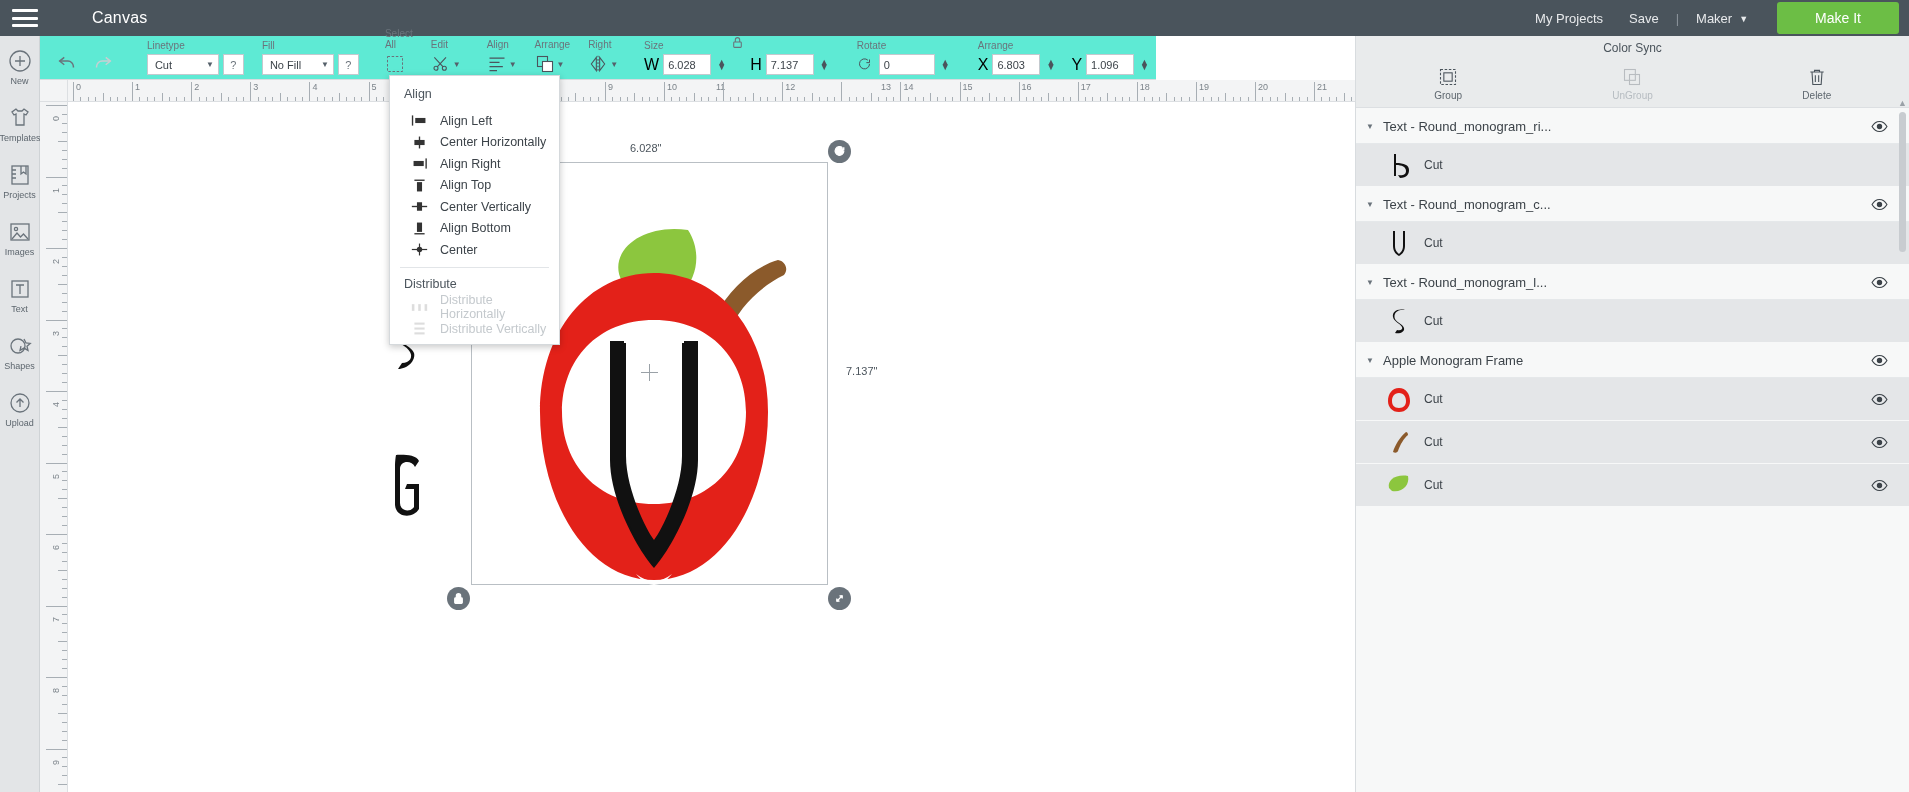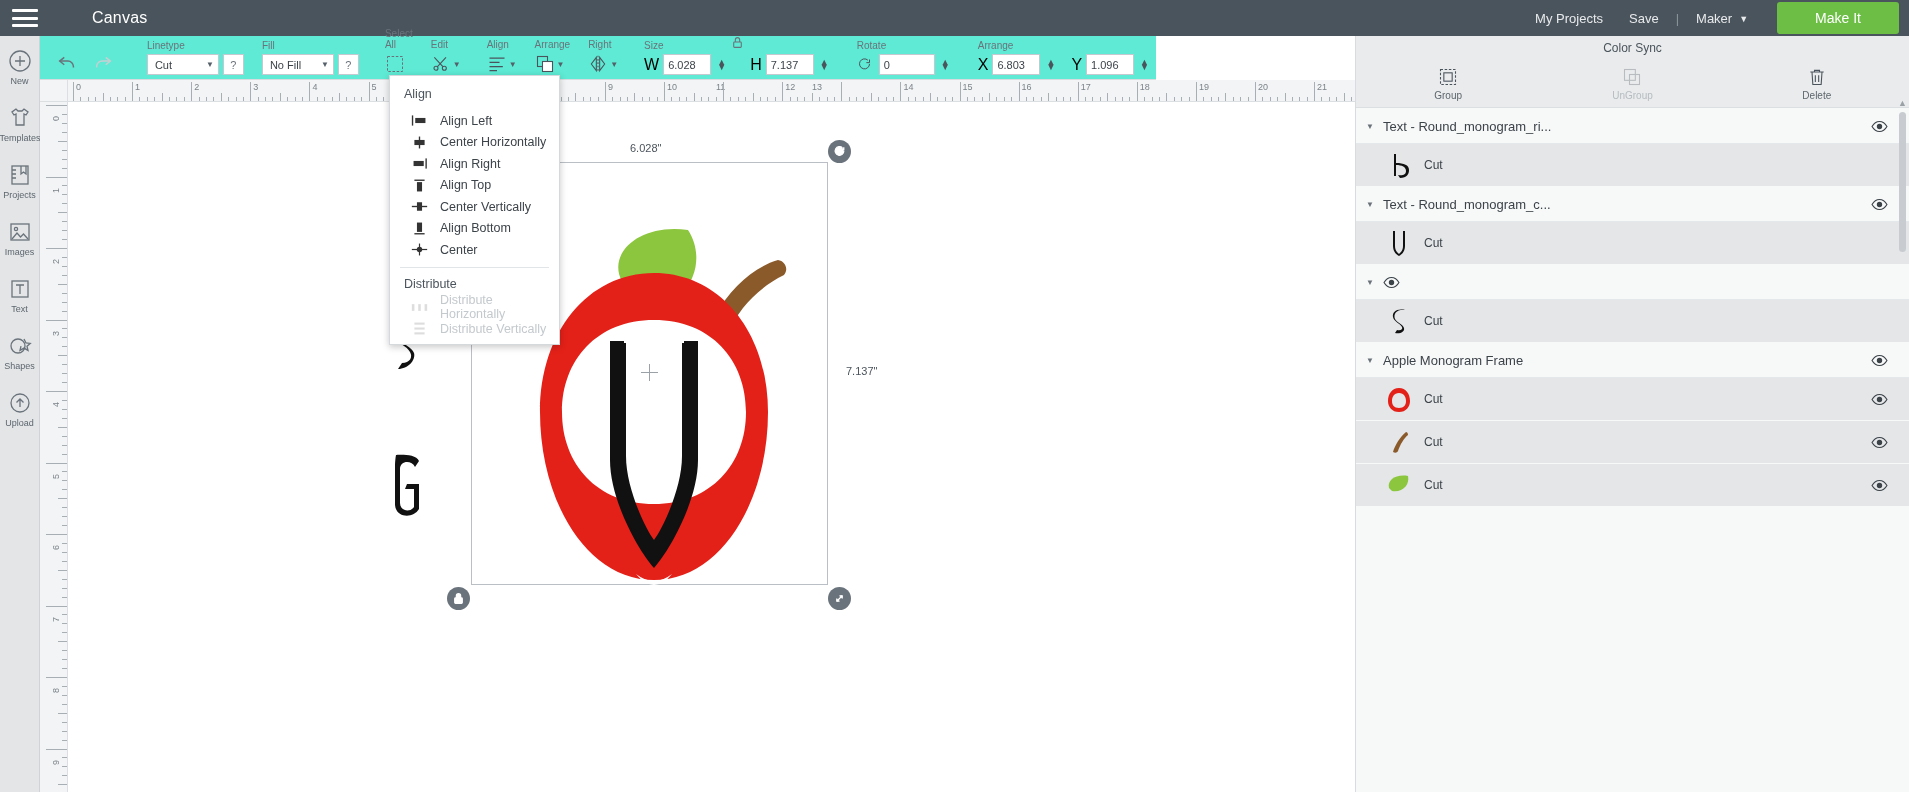--- a/index.html
+++ b/index.html
@@ -593,21 +593,21 @@
     <div class="rtick" style="left: 706.812px; top: 17px; width: 1px; height: 5px;"></div>
     <div class="rnum" style="left: 717.2px; top: 2px;">12</div>
     <div class="rtick" style="left: 714.2px; top: 2px; width: 1px; height: 20px;"></div>
     <div class="rtick" style="left: 721.588px; top: 17px; width: 1px; height: 5px;"></div>
     <div class="rtick" style="left: 728.975px; top: 17px; width: 1px; height: 5px;"></div>
     <div class="rtick" style="left: 736.363px; top: 17px; width: 1px; height: 5px;"></div>
     <div class="rtick" style="left: 743.75px; top: 13px; width: 1px; height: 9px;"></div>
     <div class="rtick" style="left: 751.138px; top: 17px; width: 1px; height: 5px;"></div>
     <div class="rtick" style="left: 758.525px; top: 17px; width: 1px; height: 5px;"></div>
     <div class="rtick" style="left: 765.913px; top: 17px; width: 1px; height: 5px;"></div>
-    <div class="rnum" style="left: 744px; top: 2px;">13</div>
+    <div class="rnum" style="left: 813px; top: 2px;">13</div>
     <div class="rtick" style="left: 773.3px; top: 2px; width: 1px; height: 20px;"></div>
     <div class="rtick" style="left: 780.688px; top: 17px; width: 1px; height: 5px;"></div>
     <div class="rtick" style="left: 788.075px; top: 17px; width: 1px; height: 5px;"></div>
     <div class="rtick" style="left: 795.463px; top: 17px; width: 1px; height: 5px;"></div>
     <div class="rtick" style="left: 802.85px; top: 13px; width: 1px; height: 9px;"></div>
     <div class="rtick" style="left: 810.238px; top: 17px; width: 1px; height: 5px;"></div>
     <div class="rtick" style="left: 817.625px; top: 17px; width: 1px; height: 5px;"></div>
     <div class="rtick" style="left: 825.013px; top: 17px; width: 1px; height: 5px;"></div>
     <div class="rnum" style="left: 835.4px; top: 2px;">14</div>
     <div class="rtick" style="left: 832.4px; top: 2px; width: 1px; height: 20px;"></div>
@@ -989,20 +989,21 @@
       <span class="thumb">
         <svg viewBox="0 0 30 30">
             <path d="M9 3 L9 18 C9 24 13 27 15 28 C17 27 21 24 21 18 L21 3 L19 3 L19 18 C19 23 16 25 15 26 C14 25 11 23 11 18 L11 3 Z" fill="#111"></path>
           </svg>
       </span>
       <span class="lg-op">Cut</span>
     </div>
 
     <div class="lg-head">
       <span class="tri">▼</span>
+      <span class="lg-name">Text - Round_monogram_l...</span>
       <span class="eye">
         <svg viewBox="0 0 24 24" fill="none" stroke="#3c4349" stroke-width="1.6">
             <path d="M1.5 12s4-7 10.5-7 10.5 7 10.5 7-4 7-10.5 7S1.5 12 1.5 12z"></path>
             <circle cx="12" cy="12" r="3" fill="#3c4349"></circle>
           </svg>
       </span>
     </div>
     <div class="lg-row">
       <span class="thumb">
         <svg viewBox="0 0 30 30">

